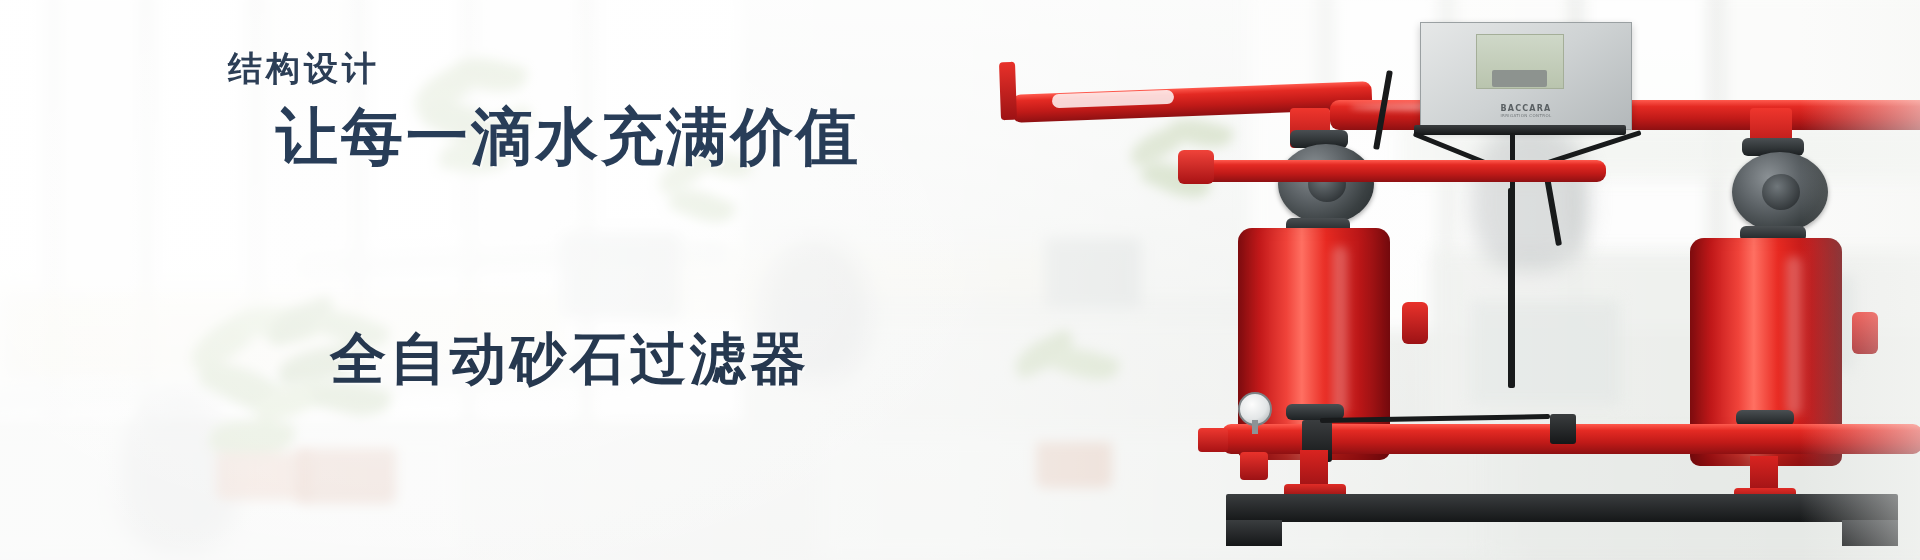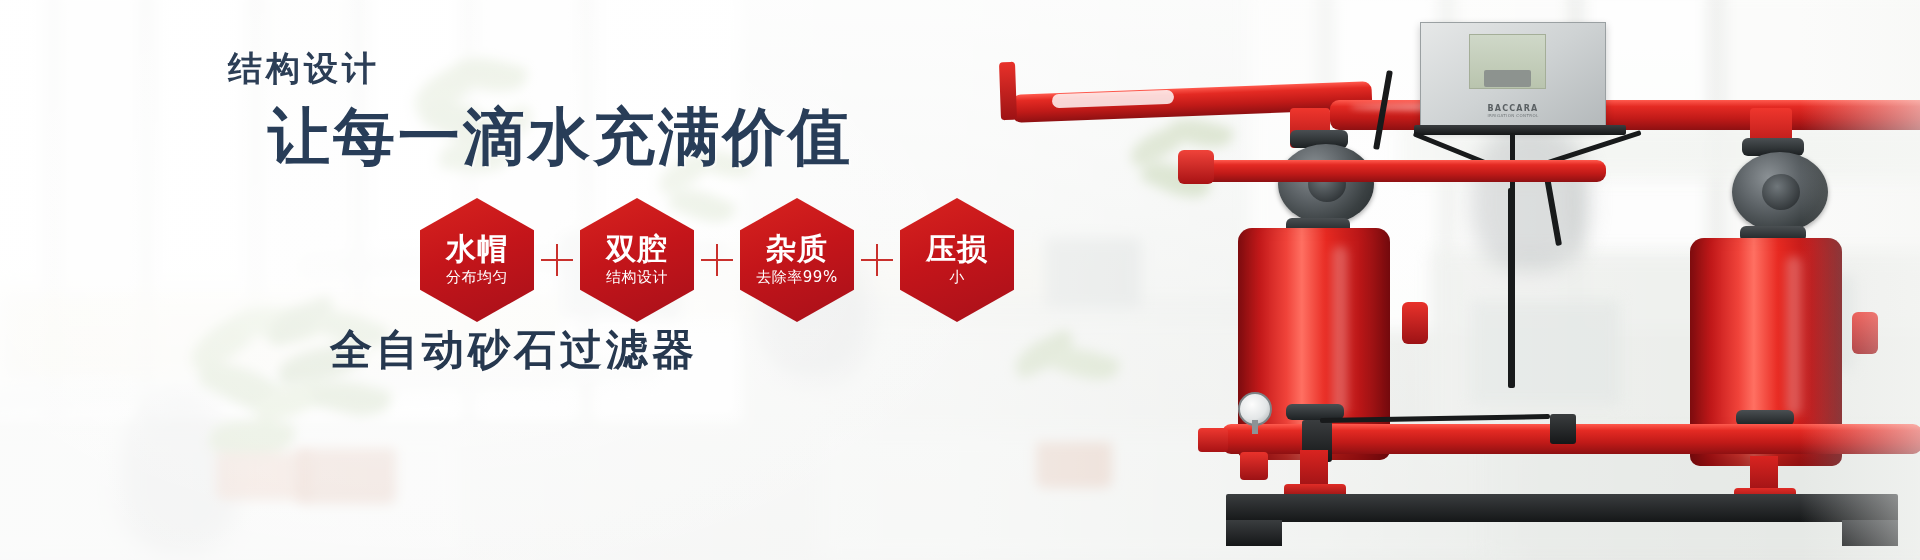--- a/index.html
+++ b/index.html
@@ -113,29 +113,29 @@
 
   
   .copy{ position:absolute; left:0; top:0; width:1060px; height:560px; }
   .eyebrow{
     position:absolute; left:228px; top:46px;
     font-size:34px; font-weight:bold; letter-spacing:4px;
     color:#2c3e56; text-shadow:2px 2px 0 rgba(255,255,255,.55);
     font-family:"DejaVu Sans","Liberation Sans",sans-serif;
   }
   .headline{
-    position:absolute; left:268px; top:95px;
+    position:absolute; left:276px; top:95px;
     font-size:62px; font-weight:bold; letter-spacing:3px;
     color:#283d58; white-space:nowrap;
     text-shadow:2px 2px 0 rgba(255,255,255,.45);
     font-family:Liberation Sans, sans-serif;
   }
   .subline{
     position:absolute; left:330px; top:322px;
-    font-size:42px; font-weight:bold; letter-spacing:4px;
+    font-size:56px; font-weight:bold; letter-spacing:4px;
     color:#26384f; white-space:nowrap;
     text-shadow:2px 2px 0 rgba(255,255,255,.45);
     font-family:"DejaVu Sans","Liberation Sans",sans-serif;
   }
 
   
   .features{
     position:absolute; left:420px; top:198px;
     display:flex; align-items:center; gap:0;
   }
@@ -294,21 +294,21 @@
   <div class="machine">
 
     <div class="mpart redpipe" style="left:22px;top:88px;width:360px;height:28px;transform:rotate(-2.2deg);"></div>
     <div class="mpart" style="left:10px;top:62px;width:16px;height:58px;border-radius:4px;background:linear-gradient(180deg,#e8312a,#9d1214);transform:rotate(-2deg);"></div>
     <div class="mpart" style="left:62px;top:92px;width:122px;height:14px;border-radius:7px;background:rgba(255,255,255,.82);transform:rotate(-2deg);"></div>
     <div class="mpart redpipe" style="left:340px;top:100px;width:600px;height:30px;"></div>
     <div class="mpart" style="left:300px;top:108px;width:40px;height:40px;background:linear-gradient(180deg,#ef362d,#b01617);border-radius:4px;"></div>
     <div class="mpart" style="left:760px;top:108px;width:42px;height:44px;background:linear-gradient(180deg,#ef362d,#b01617);border-radius:4px;"></div>
     <div class="hiLight" style="left:360px;top:104px;width:180px;height:6px;"></div>
 
-    <div class="mpart ctrlbox" style="left:430px;top:22px;width:186px;height:108px;">
+    <div class="mpart ctrlbox" style="left:430px;top:22px;width:212px;height:108px;">
       <div class="ctrlface"></div>
       <div style="position:absolute;left:34%;top:44%;width:26%;height:16%;background:#8d938f;border-radius:2px;"></div>
       <div class="ctrlbrand">
         <span>BACCARA</span>
         <small>IRRIGATION CONTROL</small>
       </div>
     </div>
     <div class="mpart blk" style="left:424px;top:125px;width:212px;height:10px;border-radius:2px;"></div>
     <div class="mpart cable" style="left:520px;top:133px;width:5px;height:60px;"></div>
     <div class="mpart cable" style="left:518px;top:188px;width:7px;height:200px;"></div>
@@ -360,38 +360,17 @@
     <div class="mpart blk" style="left:236px;top:520px;width:56px;height:26px;"></div>
     <div class="mpart blk" style="left:852px;top:520px;width:56px;height:26px;"></div>
   </div>
 
   <div class="edge-fade"></div>
 
   <div class="copy">
     <div class="eyebrow">结构设计</div>
     <div class="headline">让每一滴水充满价值</div>
 
-    <div class="features">
-      <div class="hex">
-        <div class="hex-title">水帽</div>
-        <div class="hex-sub">分布均匀</div>
-      </div>
-      <div class="plus"></div>
-      <div class="hex">
-        <div class="hex-title">双腔</div>
-        <div class="hex-sub">结构设计</div>
-      </div>
-      <div class="plus"></div>
-      <div class="hex">
-        <div class="hex-title">杂质</div>
-        <div class="hex-sub">去除率99%</div>
-      </div>
-      <div class="plus"></div>
-      <div class="hex">
-        <div class="hex-title">压损</div>
-        <div class="hex-sub">小</div>
-      </div>
-    </div>
 
     <div class="subline">全自动砂石过滤器</div>
   </div>
 
 </div>
 
 </body></html>

